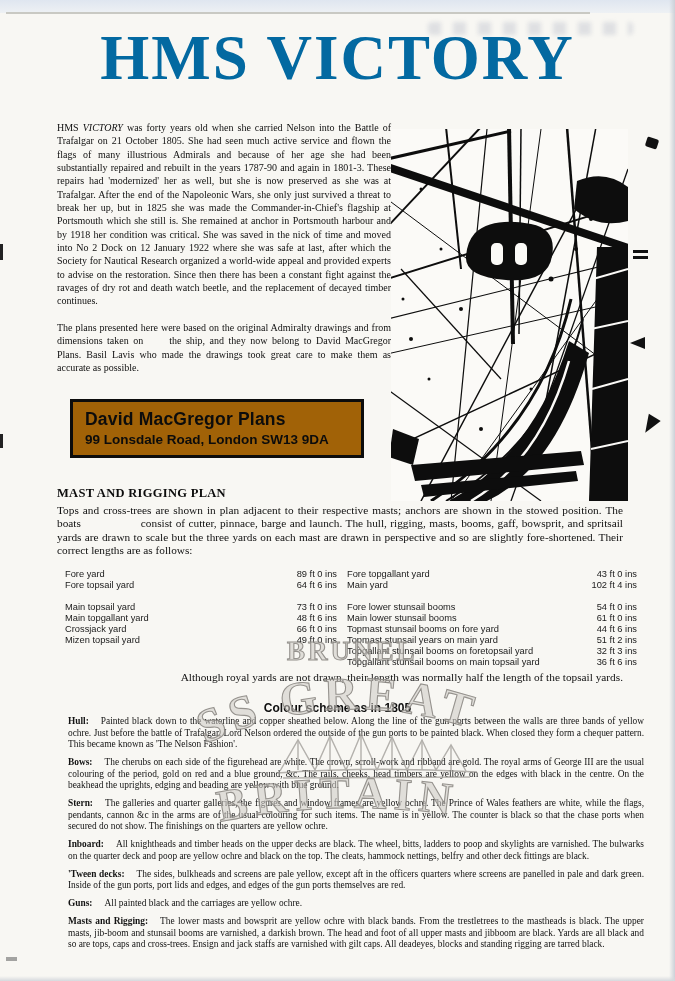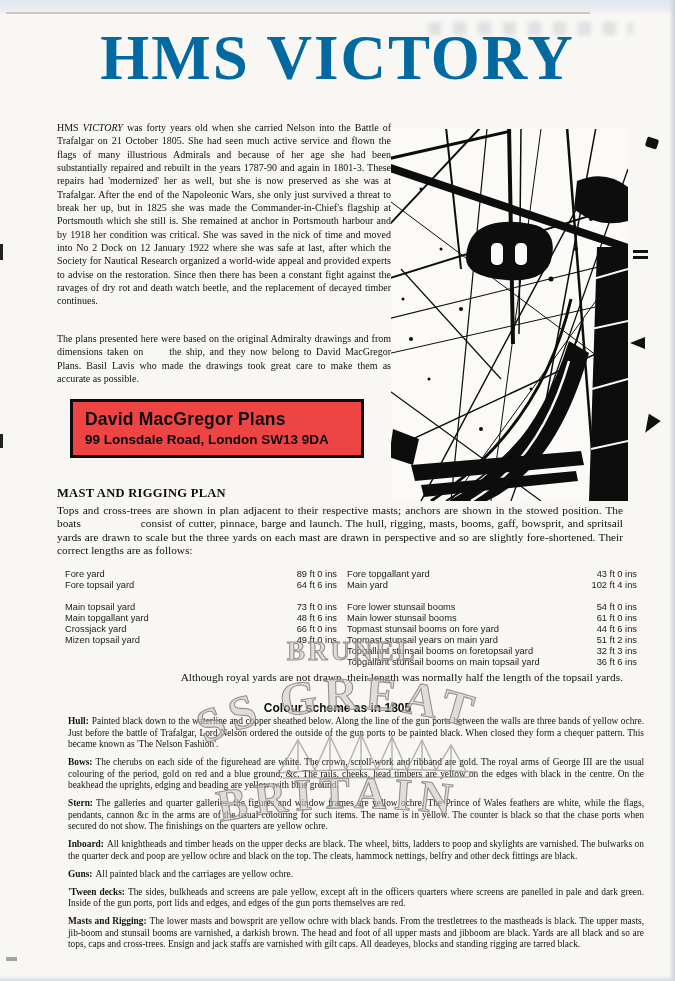--- a/index.html
+++ b/index.html
@@ -9,24 +9,24 @@
   .edge-line{position:absolute;top:12px;left:6px;width:584px;height:2px;background:#c9c9c3;}
   .right-shade{position:absolute;top:0;right:0;width:6px;height:100%;background:linear-gradient(to left,#ccd1d8,rgba(255,255,255,0));}
   .bottom-shade{position:absolute;left:0;bottom:0;width:100%;height:5px;background:linear-gradient(to top,#d6d9dd,rgba(255,255,255,0));}
   .smudge{position:absolute;left:428px;top:22px;width:205px;height:13px;border-radius:4px;
     background:repeating-linear-gradient(90deg,rgba(165,172,190,.30) 0 13px,rgba(255,255,255,0) 13px 25px);filter:blur(2px);}
   .title{position:absolute;top:27px;left:0;width:100%;text-align:center;font-size:63px;font-weight:bold;
     letter-spacing:2px;color:#0369a1;line-height:1;}
   .intro-col{position:absolute;left:57px;top:121px;width:334px;font-size:10px;line-height:13.35px;
     text-align:justify;color:#101010;}
   .intro-col p{margin:0;}
-  .intro-col p.second{margin-top:24px;}
+  .intro-col p.second{margin-top:13px;}
   .gap-sm{display:inline-block;width:26px;}
   .gap-lg{display:inline-block;width:60px;}
-  .address-box{position:absolute;left:70px;top:399px;width:268px;border:3px solid #0c0c0c;background:#ef4444;
+  .address-box{position:absolute;left:70px;top:399px;width:268px;border:3px solid #0c0c0c;background:#a16207;
     padding:7px 8px 8px 12px;font-family:"Liberation Sans",sans-serif;color:#0c0c0c;}
   .address-box .l1{font-size:17.5px;font-weight:bold;letter-spacing:.2px;}
   .address-box .l2{font-size:13.5px;font-weight:bold;margin-top:2px;}
   .photo{position:absolute;left:391px;top:129px;width:237px;height:372px;}
   .mast-heading{position:absolute;left:57px;top:486px;font-size:12.5px;font-weight:bold;letter-spacing:.3px;color:#0d0d0d;}
   .mast-intro{position:absolute;left:57px;top:504px;width:566px;font-size:11.3px;line-height:13.4px;
     text-align:justify;color:#101010;}
   .yards-table{position:absolute;left:57px;top:569px;width:580px;display:flex;
     font-family:"Liberation Sans",sans-serif;font-size:9.3px;line-height:11px;color:#1a1a1a;}
   .tgroup{box-sizing:border-box;}
@@ -35,21 +35,21 @@
   .trow{display:flex;justify-content:space-between;}
   .trow .lbl{flex:1;}
   .trow .val{width:62px;text-align:right;white-space:nowrap;}
   .tspacer{height:11px;}
   .note{position:absolute;left:57px;top:671px;width:566px;font-size:11.3px;color:#101010;text-align:right;}
   .cs-heading{position:absolute;left:0;top:701px;width:100%;text-align:center;
     font-family:"Liberation Sans",sans-serif;font-weight:bold;font-size:12px;color:#0d0d0d;}
   .cs-body{position:absolute;left:68px;top:716px;width:576px;font-size:9.4px;line-height:11.5px;
     text-align:justify;color:#131313;}
   .cs-body p{margin:0 0 6.5px 0;}
-  .cs-body b{padding-right:3px;}
+  .cs-body b{padding-right:12px;}
   .watermark-svg{position:absolute;left:165px;top:626px;width:372px;height:228px;pointer-events:none;opacity:.92;}
   .art{position:absolute;background:#111;}
   .art1{left:646px;top:138px;width:12px;height:10px;border-radius:2px;transform:rotate(18deg);}
   .art2a{left:633px;top:250px;width:15px;height:3px;}
   .art2b{left:633px;top:256px;width:15px;height:3px;}
   .art3{left:630px;top:337px;width:0;height:0;background:none;
     border-right:15px solid #111;border-top:6px solid rgba(0,0,0,0);border-bottom:6px solid rgba(0,0,0,0);}
   .art4{left:643px;top:416px;width:0;height:0;background:none;
     border-top:18px solid #111;border-left:7px solid rgba(0,0,0,0);border-right:7px solid rgba(0,0,0,0);transform:rotate(32deg);}
   .art5{left:0;top:244px;width:3px;height:16px;background:#222;}
@@ -208,22 +208,22 @@
 
   <div class="note">Although royal yards are not drawn, their length was normally half the length of the topsail yards.</div>
 
   <div class="cs-heading">Colour scheme as in 1805</div>
 
   <div class="cs-body">
     <p><b>Hull:</b><span>Painted black down to the waterline and copper sheathed below. Along the line of the gun ports between the walls are three bands of yellow ochre. Just before the battle of Trafalgar, Lord Nelson ordered the outside of the gun ports to be painted black. When closed they form a chequer pattern. This became known as 'The Nelson Fashion'.</span></p>
     <p><b>Bows:</b><span>The cherubs on each side of the figurehead are white. The crown, scroll-work and ribband are gold. The royal arms of George III are the usual colouring of the period, gold on red and a blue ground, &amp;c. The rails, cheeks, head timbers are yellow on the edges with black in the centre. On the beakhead the uprights, edging and beading are yellow with blue ground.</span></p>
     <p><b>Stern:</b><span>The galleries and quarter galleries, the figures and window frames are yellow ochre. The Prince of Wales feathers are white, while the flags, pendants, cannon &amp;c in the arms are of the usual colouring for such items. The name is in yellow. The counter is black so that the chase ports when secured do not show. The finishings on the quarters are yellow ochre.</span></p>
     <p><b>Inboard:</b><span>All knightheads and timber heads on the upper decks are black. The wheel, bitts, ladders to poop and skylights are varnished. The bulwarks on the quarter deck and poop are yellow ochre and black on the top. The cleats, hammock nettings, belfry and other deck fittings are black.</span></p>
+    <p><b>'Tween decks:</b><span>The sides, bulkheads and screens are pale yellow, except aft in the officers quarters where screens are panelled in pale and dark green. Inside of the gun ports, port lids and edges, and edges of the gun ports themselves are red.</span></p>
     <p><b>Guns:</b><span>All painted black and the carriages are yellow ochre.</span></p>
-    <p><b>'Tween decks:</b><span>The sides, bulkheads and screens are pale yellow, except aft in the officers quarters where screens are panelled in pale and dark green. Inside of the gun ports, port lids and edges, and edges of the gun ports themselves are red.</span></p>
     <p><b>Masts and Rigging:</b><span>The lower masts and bowsprit are yellow ochre with black bands. From the trestletrees to the mastheads is black. The upper masts, jib-boom and stunsail booms are varnished, a darkish brown. The head and foot of all upper masts and jibboom are black. Yards are all black and so are tops, caps and cross-trees. Ensign and jack staffs are varnished with gilt caps. All deadeyes, blocks and standing rigging are tarred black.</span></p>
   </div>
 
   <svg class="watermark-svg" viewBox="0 0 372 228" aria-hidden="true">
     <defs>
       <path id="wm-arc-top" d="M 40 118 Q 182 52 332 112" fill="none"></path>
       <path id="wm-arc-bottom" d="M 55 196 Q 196 166 348 200" fill="none"></path>
     </defs>
     <g font-family="Liberation Serif, serif" font-weight="bold" fill="rgba(205,202,197,0.6)" stroke="#8e8b86" stroke-width="1.1">
       <text x="122" y="34" font-size="27" letter-spacing="3">BRUNEL</text>

